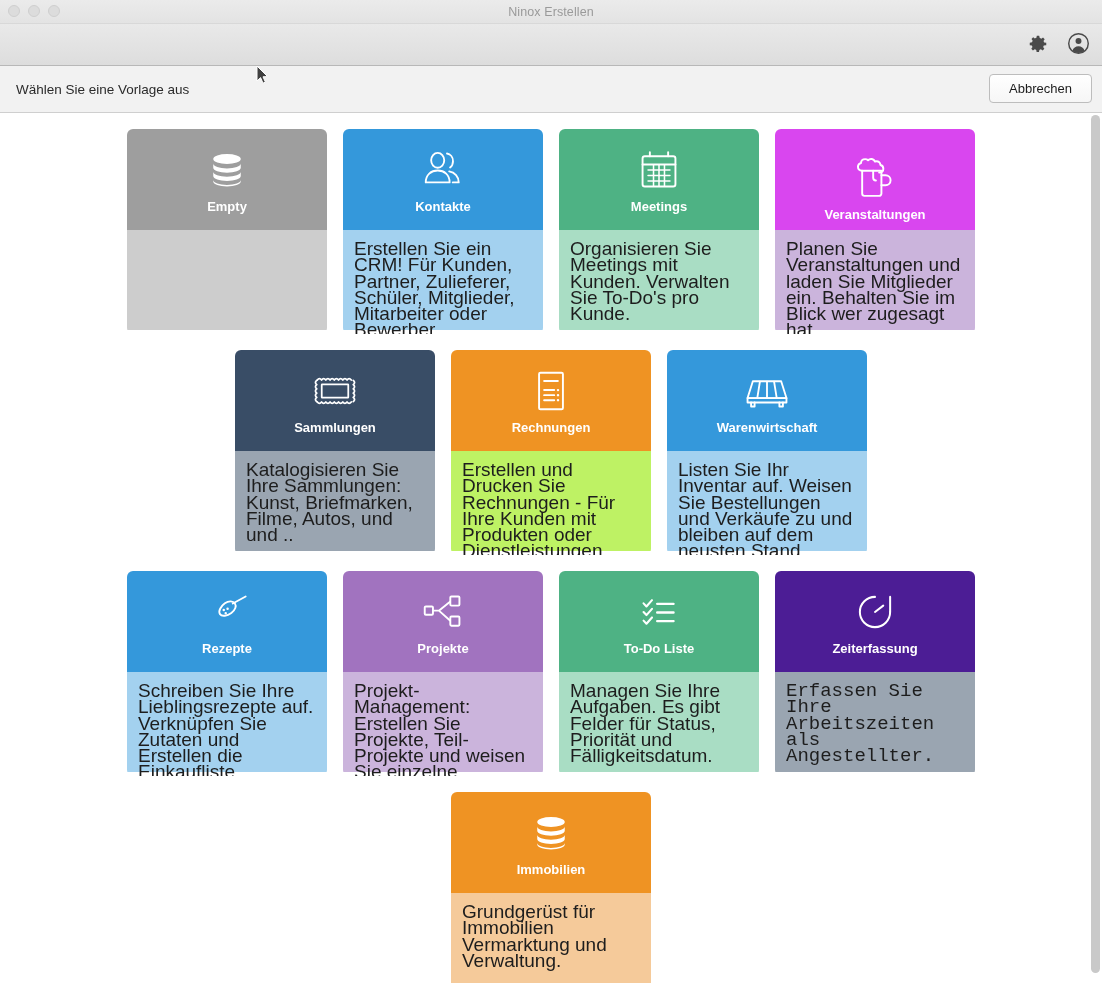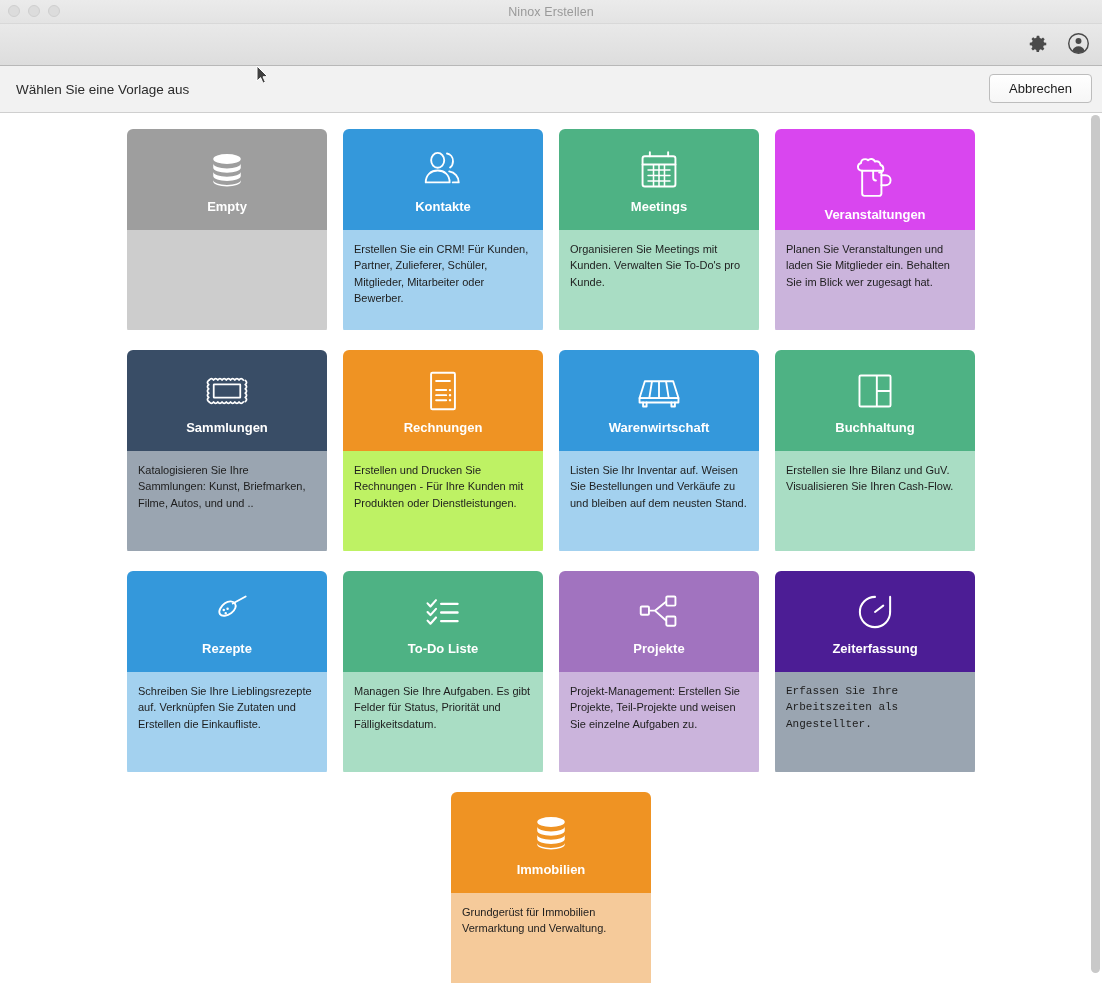--- a/index.html
+++ b/index.html
@@ -148,21 +148,21 @@
   .card-title {
     margin-top: 6px;
     font-size: 13px;
     font-weight: bold;
     color: #ffffff;
     text-align: center;
   }
   .card-body {
     height: 100px;
     padding: 11px 11px 0 11px;
-    font-size: 11px;
+    font-size: 19px;
     line-height: 16.3px;
     color: #1d1d1d;
   }
 
   
   .row-1 .card { height: 205px; }
   .row-2 .card { height: 205px; }
   .row-3 .card { height: 205px; }
   .row-4 .card { height: 205px; }
 
@@ -338,84 +338,70 @@
         <path d="M4 30h44v5H4z"></path>
         <path d="M8 35v4.5h4V35M40 35v4.5h4V35"></path>
         <path d="M18 11.5 15 30M26 11.5V30M34 11.5 37 30"></path>
       </g>
     </svg>
             </div>
             <div class="card-title">Warenwirtschaft</div>
           </div>
           <div class="card-body" style="background: rgb(163, 209, 239);">Listen Sie Ihr Inventar auf. Weisen Sie Bestellungen und Verkäufe zu und bleiben auf dem neusten Stand.</div>
         </div>
-        <div class="card">
-          <div class="card-head" style="background: rgb(78, 178, 132);">
-            <div class="card-icon">
-              <svg width="42" height="42" viewBox="0 0 46 46">
-      <g fill="none" stroke="#fff" stroke-width="2.1" stroke-linejoin="round">
-        <rect x="6" y="6" width="34" height="34" rx="1.5"></rect>
-        <path d="M25 6v34M25 23h15"></path>
-      </g>
-    </svg>
-            </div>
-            <div class="card-title">Buchhaltung</div>
-          </div>
-          <div class="card-body" style="background: rgb(169, 221, 196);">Erstellen sie Ihre Bilanz und GuV. Visualisieren Sie Ihren Cash-Flow.</div>
-        </div>
       </div>
       <div class="row row-3">
         <div class="card">
           <div class="card-head" style="background: rgb(52, 152, 219);">
             <div class="card-icon">
               <svg width="48" height="42" viewBox="0 0 54 46">
       <g fill="none" stroke="#fff" stroke-width="2.1" stroke-linejoin="round" stroke-linecap="round">
         <path d="M24.6 13.2c4.6-3.3 9.4-2.6 11.3.2 1.9 2.8.6 7.4-4 10.7-4.6 3.3-10.6 4.5-12.8 1.3-2.2-3.2.9-8.9 5.5-12.2z"></path>
         <path d="M33.5 13.5 48 5.5"></path>
         <path d="M23.3 20.8h.1M27.6 19.4h.1M25.5 24.3h.1" stroke-width="2.7"></path>
       </g>
     </svg>
             </div>
             <div class="card-title">Rezepte</div>
           </div>
           <div class="card-body" style="background: rgb(163, 209, 239);">Schreiben Sie Ihre Lieblingsrezepte auf. Verknüpfen Sie Zutaten und Erstellen die Einkaufliste.</div>
+        </div>
+        <div class="card">
+          <div class="card-head" style="background: rgb(161, 115, 191);">
+            <div class="card-icon">
+              <svg width="44" height="42" viewBox="0 0 48 46">
+      <g fill="none" stroke="#fff" stroke-width="2.1" stroke-linejoin="round">
+        <rect x="4" y="17" width="9" height="9" rx="1.2"></rect>
+        <rect x="32" y="6" width="10" height="10" rx="1.2"></rect>
+        <rect x="32" y="28" width="10" height="10" rx="1.2"></rect>
+        <path d="M13 21.5h6.5L32 11.5M19.5 21.5 32 32.5"></path>
+      </g>
+    </svg>
+            </div>
+            <div class="card-title">Projekte</div>
+          </div>
+          <div class="card-body" style="background: rgb(203, 180, 220);">Projekt-Management: Erstellen Sie Projekte, Teil-Projekte und weisen Sie einzelne Aufgaben zu.</div>
         </div>
         <div class="card">
           <div class="card-head" style="background: rgb(78, 178, 132);">
             <div class="card-icon">
               <svg width="44" height="40" viewBox="0 0 48 44">
       <g fill="none" stroke="#fff" stroke-width="2.3" stroke-linejoin="round" stroke-linecap="round">
         <path d="M7 12.5l3.2 3.4L16.3 9"></path>
         <path d="M7 22l3.2 3.4L16.3 18.5"></path>
         <path d="M7 31.5l3.2 3.4 6.1-6.9"></path>
         <path d="M22 13h18M22 22.5h18M22 32h18" stroke-width="2.6"></path>
       </g>
     </svg>
             </div>
             <div class="card-title">To-Do Liste</div>
           </div>
           <div class="card-body" style="background: rgb(169, 221, 196);">Managen Sie Ihre Aufgaben. Es gibt Felder für Status, Priorität und Fälligkeitsdatum.</div>
         </div>
         <div class="card">
-          <div class="card-head" style="background: rgb(161, 115, 191);">
-            <div class="card-icon">
-              <svg width="44" height="42" viewBox="0 0 48 46">
-      <g fill="none" stroke="#fff" stroke-width="2.1" stroke-linejoin="round">
-        <rect x="4" y="17" width="9" height="9" rx="1.2"></rect>
-        <rect x="32" y="6" width="10" height="10" rx="1.2"></rect>
-        <rect x="32" y="28" width="10" height="10" rx="1.2"></rect>
-        <path d="M13 21.5h6.5L32 11.5M19.5 21.5 32 32.5"></path>
-      </g>
-    </svg>
-            </div>
-            <div class="card-title">Projekte</div>
-          </div>
-          <div class="card-body" style="background: rgb(203, 180, 220);">Projekt-Management: Erstellen Sie Projekte, Teil-Projekte und weisen Sie einzelne Aufgaben zu.</div>
-        </div>
-        <div class="card">
           <div class="card-head" style="background: #4c1d95;">
             <div class="card-icon">
               <svg width="44" height="44" viewBox="0 0 48 48">
       <g fill="none" stroke="#fff" stroke-width="2.2" stroke-linejoin="round" stroke-linecap="round">
         <path d="M24 7.5a16.5 16.5 0 1 0 16.5 16.5"></path>
         <path d="M40.5 24V7.5"></path>
         <path d="M24 24 33 17"></path>
       </g>
     </svg>
             </div>

